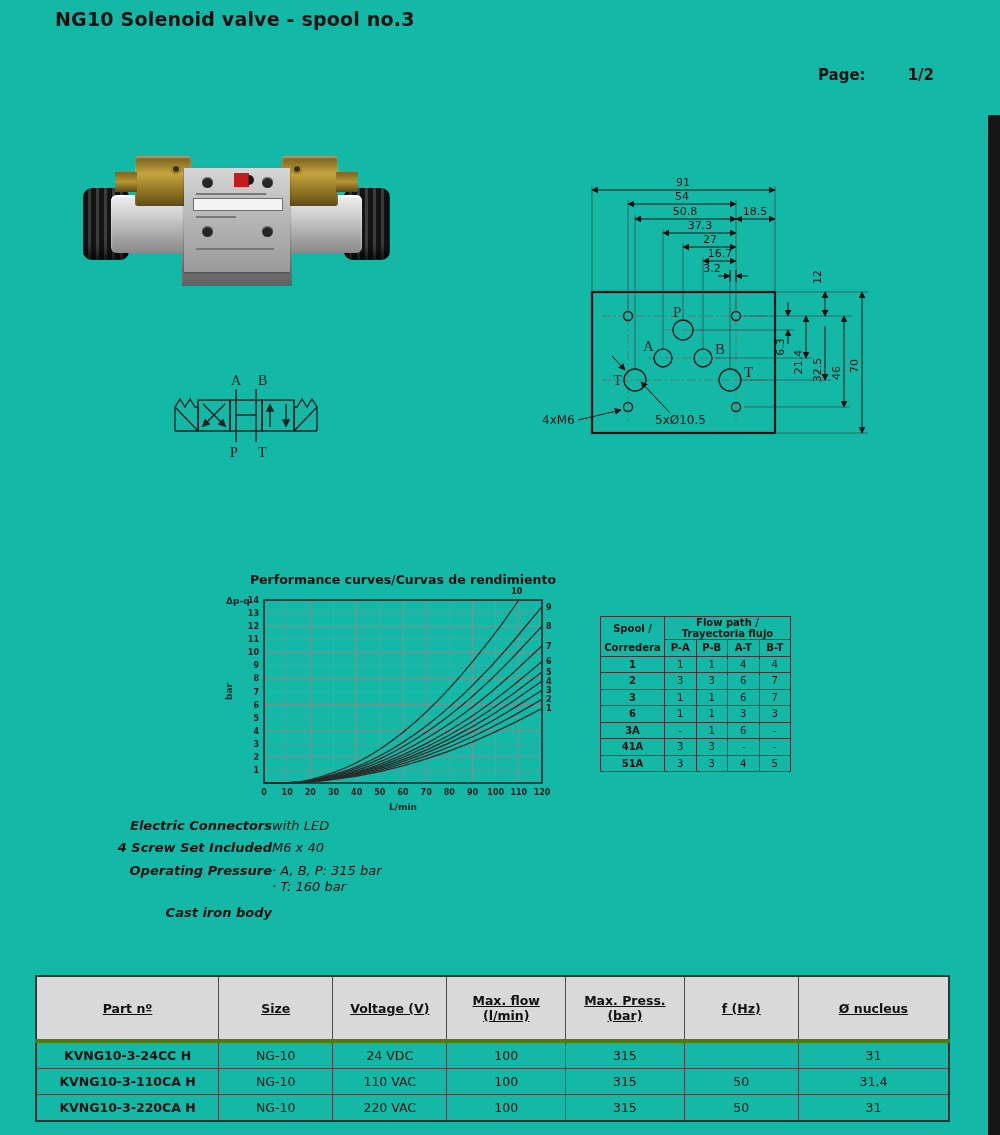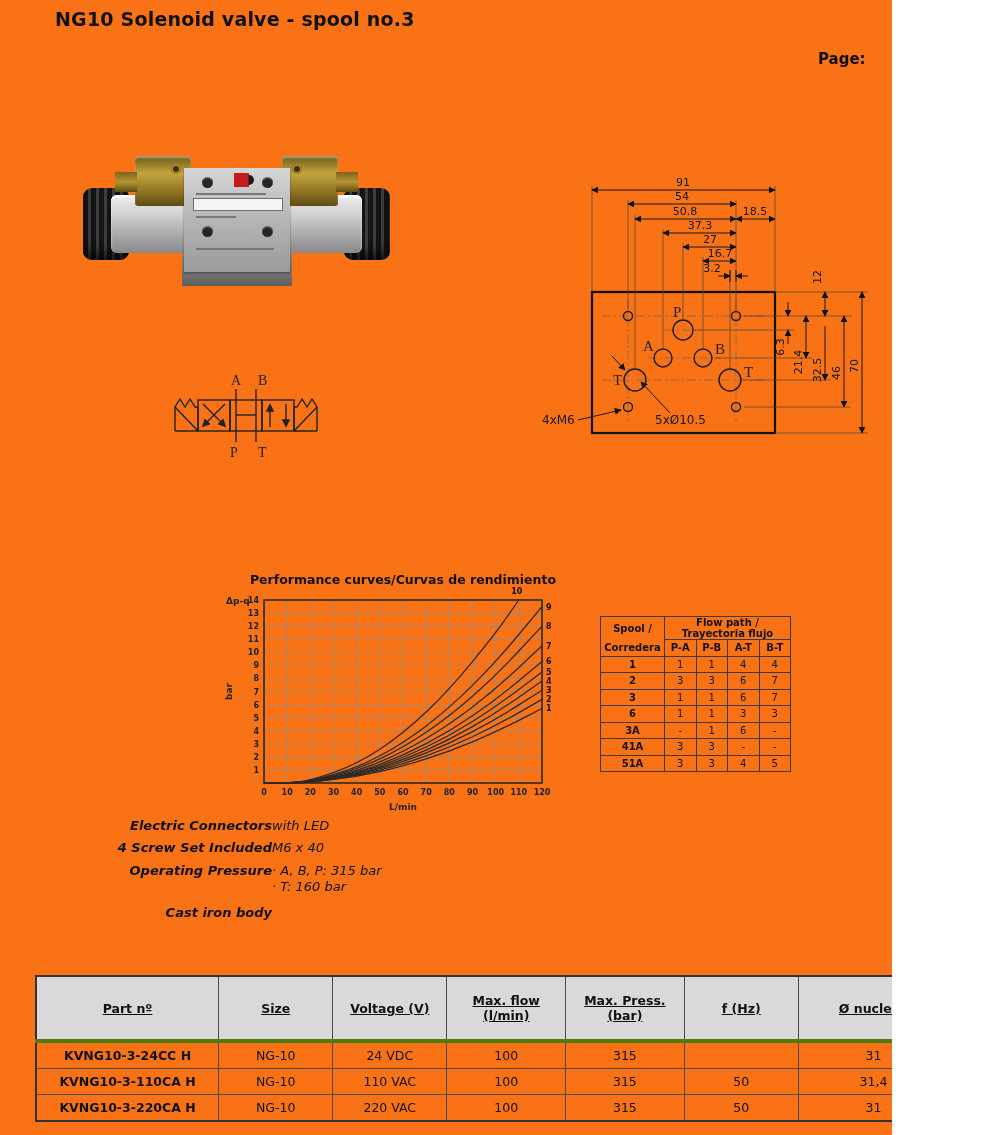--- a/index.html
+++ b/index.html
@@ -1,22 +1,22 @@
 <!DOCTYPE html>
 <html><head>
 <meta charset="utf-8">
 <style>
   html,body{margin:0;padding:0;background:#fff;}
-  #page{position:relative;width:892px;height:1135px;background:#f97316;overflow:hidden;
+  #page{position:relative;width:1000px;height:1135px;background:#14b8a6;overflow:hidden;
         font-family:"DejaVu Sans","Liberation Sans",sans-serif;color:#111;}
   .abs{position:absolute;}
 
   
   .doc-title{left:55px;top:8px;font-size:19px;font-weight:bold;letter-spacing:.2px;}
-  .page-ind{left:818px;top:50px;font-size:15px;font-weight:bold;display:flex;gap:42px;}
+  .page-ind{left:818px;top:66px;font-size:15px;font-weight:bold;display:flex;gap:42px;}
 
   
   .edge-strip{left:988px;top:115px;width:12px;height:1020px;background:#161616;}
 
   
   .photo{left:83px;top:150px;width:307px;height:138px;}
   .cap{position:absolute;width:46px;height:72px;top:38px;border-radius:9px;
        background:repeating-linear-gradient(90deg,#141414 0 5px,#3d3d3d 5px 8px);box-shadow:inset 0 -8px 10px rgba(0,0,0,.6);}
   .body-tube{position:absolute;left:28px;top:45px;width:251px;height:58px;border-radius:6px;
        background:linear-gradient(180deg,#efefef 0%,#cfcfcf 35%,#9d9d9d 80%,#8a8a8a 100%);box-shadow:inset 0 2px 2px #fff;}

